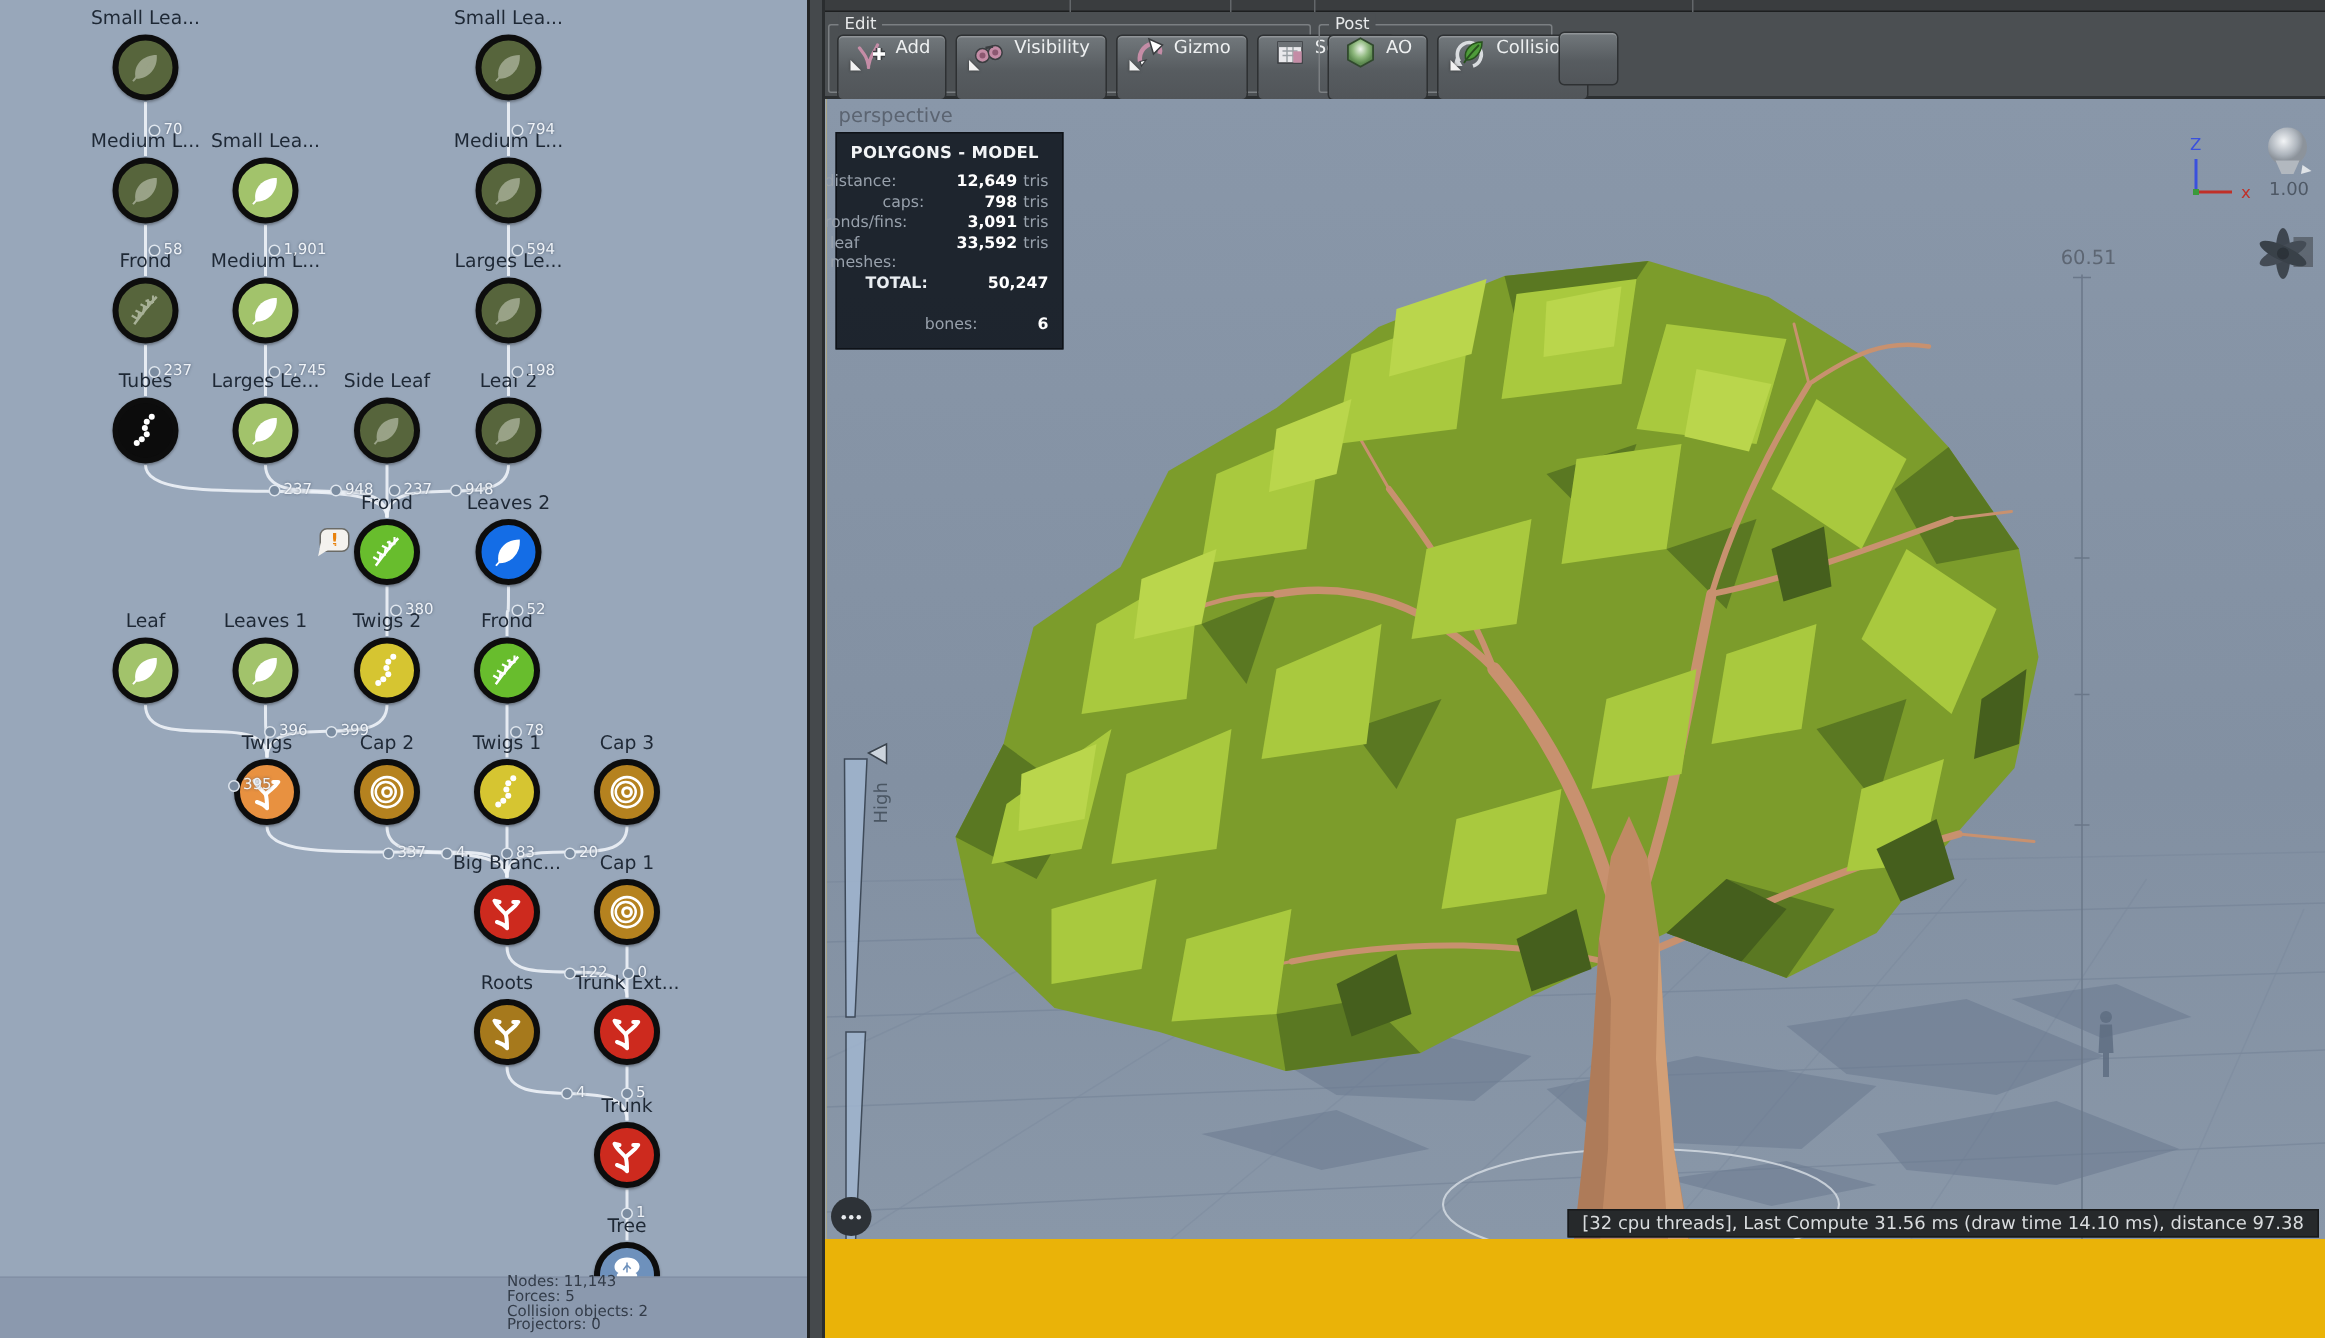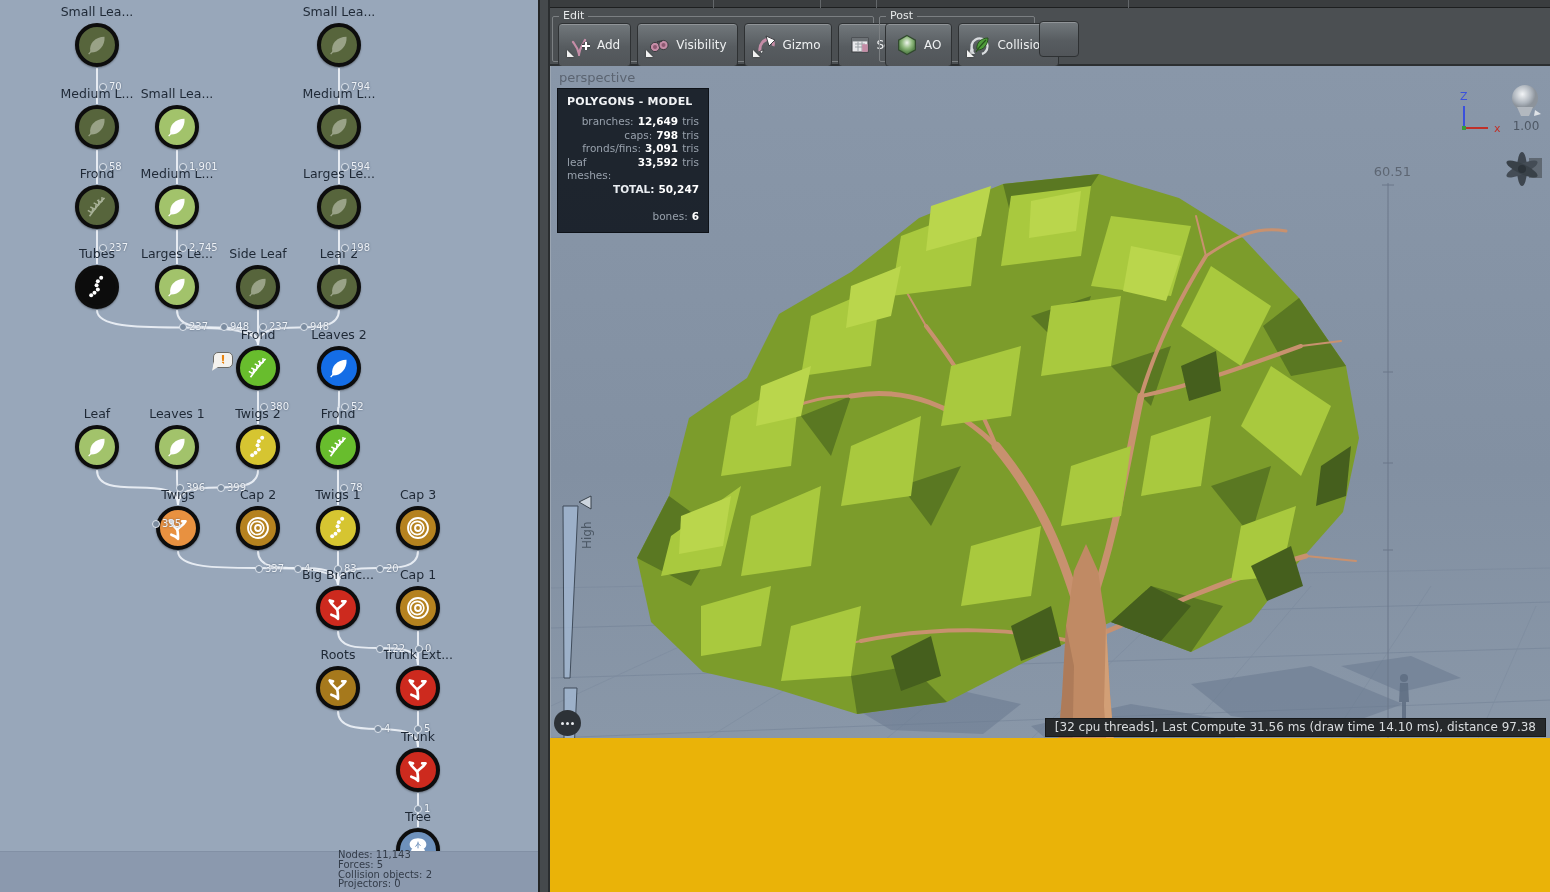--- a/index.html
+++ b/index.html
@@ -27,40 +27,40 @@
   
   #right-pane{position:absolute;left:550px;top:0;width:1000px;height:892px;}
 
   
   #toolbar{position:absolute;left:0;top:0;width:1000px;height:66px;background:#4b4f52;border-bottom:2px solid #2c2f31;}
   #toolbar-topstrip{position:absolute;left:0;top:0;width:1000px;height:8px;background:#3a3d3f;border-bottom:1px solid #1d1f20;}
   .topstrip-sep{position:absolute;top:0;width:1px;height:8px;background:#63676a;}
   .tb-group{position:absolute;top:16px;height:46px;border:1px solid #7b7f82;border-radius:2px;}
   .tb-group-label{position:absolute;top:-8px;left:6px;background:#4b4f52;padding:0 4px;font-size:11px;color:#e7e9ea;}
   .tb-buttons{display:flex;gap:6px;padding:6px 5px;}
-  .tb-btn{height:44px;display:flex;align-items:center;gap:6px;padding:0 10px;border:1px solid #2e3133;border-radius:4px;
+  .tb-btn{height:44px;display:flex;gap:6px;padding:0 10px;border:1px solid #2e3133;border-radius:4px;
         background:linear-gradient(#72787c,#575c60 55%,#515559);box-shadow:inset 0 1px 0 rgba(255,255,255,.22);
         color:#eef0f1;font-size:12px;cursor:pointer;white-space:nowrap;}
   .tb-btn .ico{position:relative;width:22px;height:22px;flex:0 0 22px;}
   .tb-btn .ico svg{width:22px;height:22px;}
   .ico.flyout::after{content:"";position:absolute;left:-2px;bottom:-1px;width:0;height:0;border-style:solid;border-width:7px 0 0 7px;border-color:transparent transparent transparent #f2f2f2;filter:drop-shadow(0 0 1px #333);}
   #back-btn{position:absolute;left:489px;top:21px;width:40px;height:36px;display:flex;align-items:center;justify-content:center;
         border:1px solid #2e3133;border-radius:4px;background:linear-gradient(#72787c,#575c60 55%,#515559);box-shadow:inset 0 1px 0 rgba(255,255,255,.22);cursor:pointer;}
 
   
-  #viewport{position:absolute;left:0;top:66px;width:1000px;height:672px;background:linear-gradient(#8997a9,#8290a2 60%,#8997a8);border-left:1px solid #9aa5b2;overflow:hidden;}
+  #viewport{position:absolute;left:0;top:66px;width:1000px;height:760px;background:linear-gradient(#8997a9,#8290a2 60%,#8997a8);border-left:1px solid #9aa5b2;overflow:hidden;}
   #vp-label{position:absolute;left:8px;top:4px;font-size:13px;color:#5b6471;}
   #scene{position:absolute;left:0;top:0;}
 
   
   #poly-panel{position:absolute;left:6px;top:22px;width:152px;background:rgba(22,28,37,.93);border:1px solid #0e1218;padding:6px 9px 8px 9px;color:#dfe3e8;}
   #poly-title{font-size:11px;font-weight:bold;letter-spacing:.2px;color:#f2f4f6;margin-bottom:7px;}
   .poly-row{display:flex;justify-content:flex-end;font-size:10.5px;line-height:13.5px;gap:4px;}
   .poly-row .pl{color:#98a1ac;}
-  .poly-row .pv{color:#fff;font-weight:bold;}
+  .poly-row .pv{color:#fff;font-weight:bold;margin-left:36px;}
   .poly-row .ps{color:#98a1ac;}
   .poly-row.total .pl{color:#e9edf1;font-weight:bold;}
   #poly-bones{margin-top:14px;}
 
   
   #status-bar{position:absolute;right:4px;bottom:1px;background:#26292b;border:1px solid #17191a;color:#d9dcde;font-size:12px;padding:1px 9px 2px 9px;}
 
   
   #more-btn{position:absolute;left:3px;bottom:2px;width:27px;height:26px;border-radius:50%;background:#2d3237;display:flex;align-items:center;justify-content:center;gap:2px;cursor:pointer;}
   #more-btn i{width:3px;height:3px;border-radius:50%;background:#e8ebee;}
@@ -671,21 +671,21 @@
           <path d="M28,436 L40,430 L40,443 Z" fill="#ccd4dd" stroke="#39424c" stroke-width="1"></path>
           <text transform="translate(40,483) rotate(-90)" font-size="12" fill="#4a5663">High</text>
           <text transform="translate(36,788) rotate(-90)" font-size="12" fill="#4a5663">Low</text>
         </g>
       </svg>
 
       <div id="poly-panel">
         <div id="poly-title">POLYGONS - MODEL</div>
         <div id="poly-rows">
             <div class="poly-row">
-              <span class="pl">branches:</span>
+              <span class="pl">distance:</span>
               <span class="pv">12,649</span>
               <span class="ps">tris</span>
             </div>
             <div class="poly-row">
               <span class="pl">caps:</span>
               <span class="pv">798</span>
               <span class="ps">tris</span>
             </div>
             <div class="poly-row">
               <span class="pl">fronds/fins:</span>

